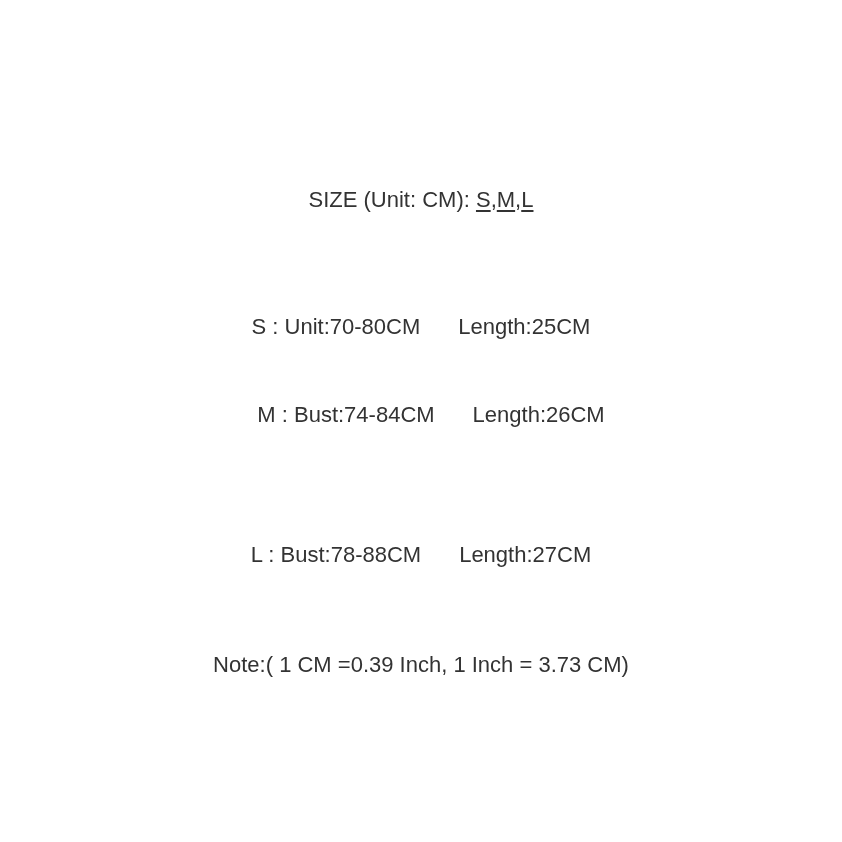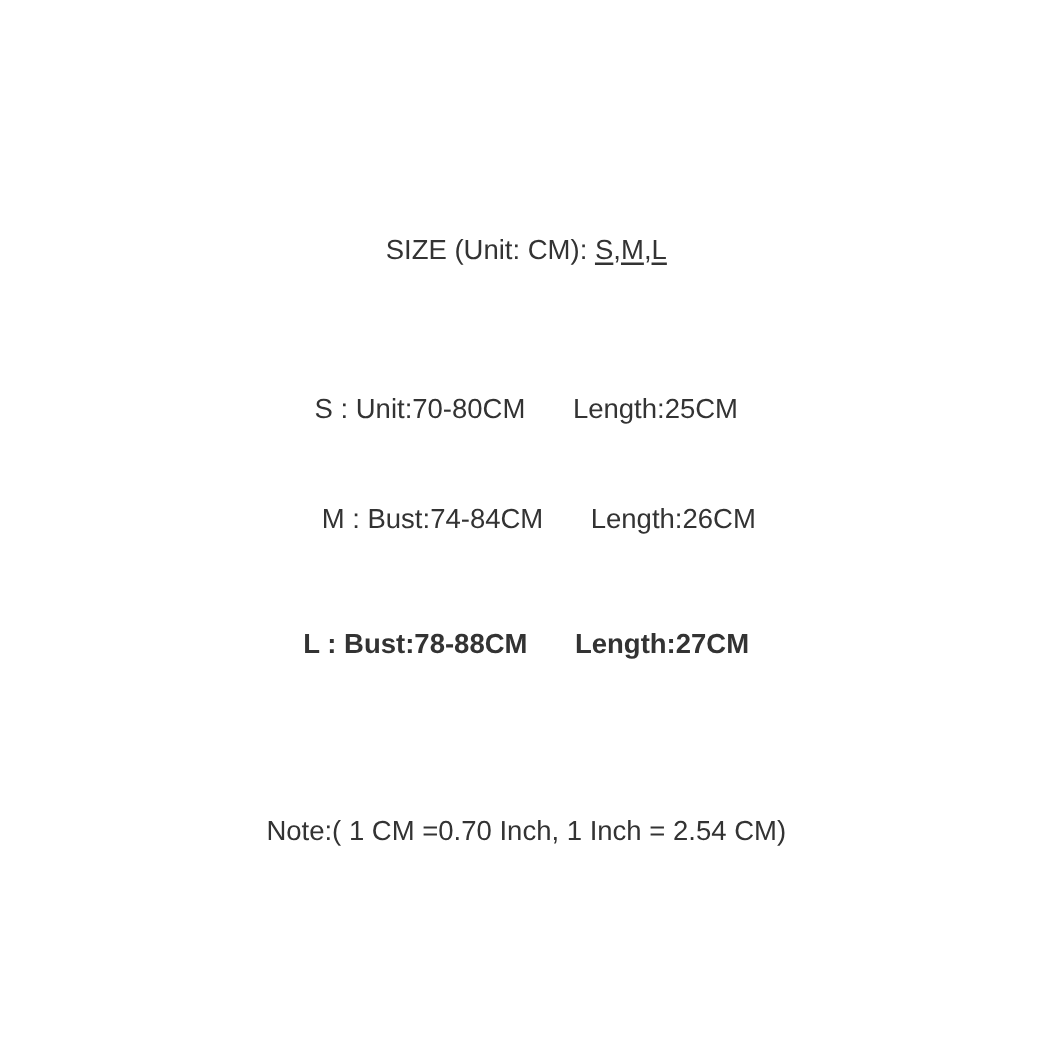--- a/index.html
+++ b/index.html
@@ -21,21 +21,21 @@
     left: 0;
     width: 842px;
     text-align: center;
     font-size: 22px;
     line-height: 1;
     white-space: pre;
   }
   .title-line   { top: 189px; }
   .row-s        { top: 316px; }
   .row-m        { top: 404px; padding-left: 10px; }
-  .row-l        { top: 504px; font-weight: bold; }
+  .row-l        { top: 544px; }
   .note-line    { top: 654px; }
   .underlined {
     text-decoration: underline;
     text-underline-offset: 3px;
   }
   .length-part {
     margin-left: 38px;
   }
 </style>
 </head>
@@ -44,15 +44,15 @@
 <div class="canvas">
 
   <div class="line title-line"><span>SIZE (Unit: CM): </span><span class="underlined">S</span><span>,</span><span class="underlined">M</span><span>,</span><span class="underlined">L</span></div>
 
   <div class="line row-s"><span>S : Unit:70-80CM</span><span class="length-part">Length:25CM</span></div>
 
   <div class="line row-m"><span>M : Bust:74-84CM</span><span class="length-part">Length:26CM</span></div>
 
   <div class="line row-l"><span>L : Bust:78-88CM</span><span class="length-part">Length:27CM</span></div>
 
-  <div class="line note-line">Note:( 1 CM =0.70 Inch, 1 Inch = 2.54 CM)</div>
+  <div class="line note-line">Note:( 1 CM =0.39 Inch, 1 Inch = 3.73 CM)</div>
 
 </div>
 
 </body></html>

